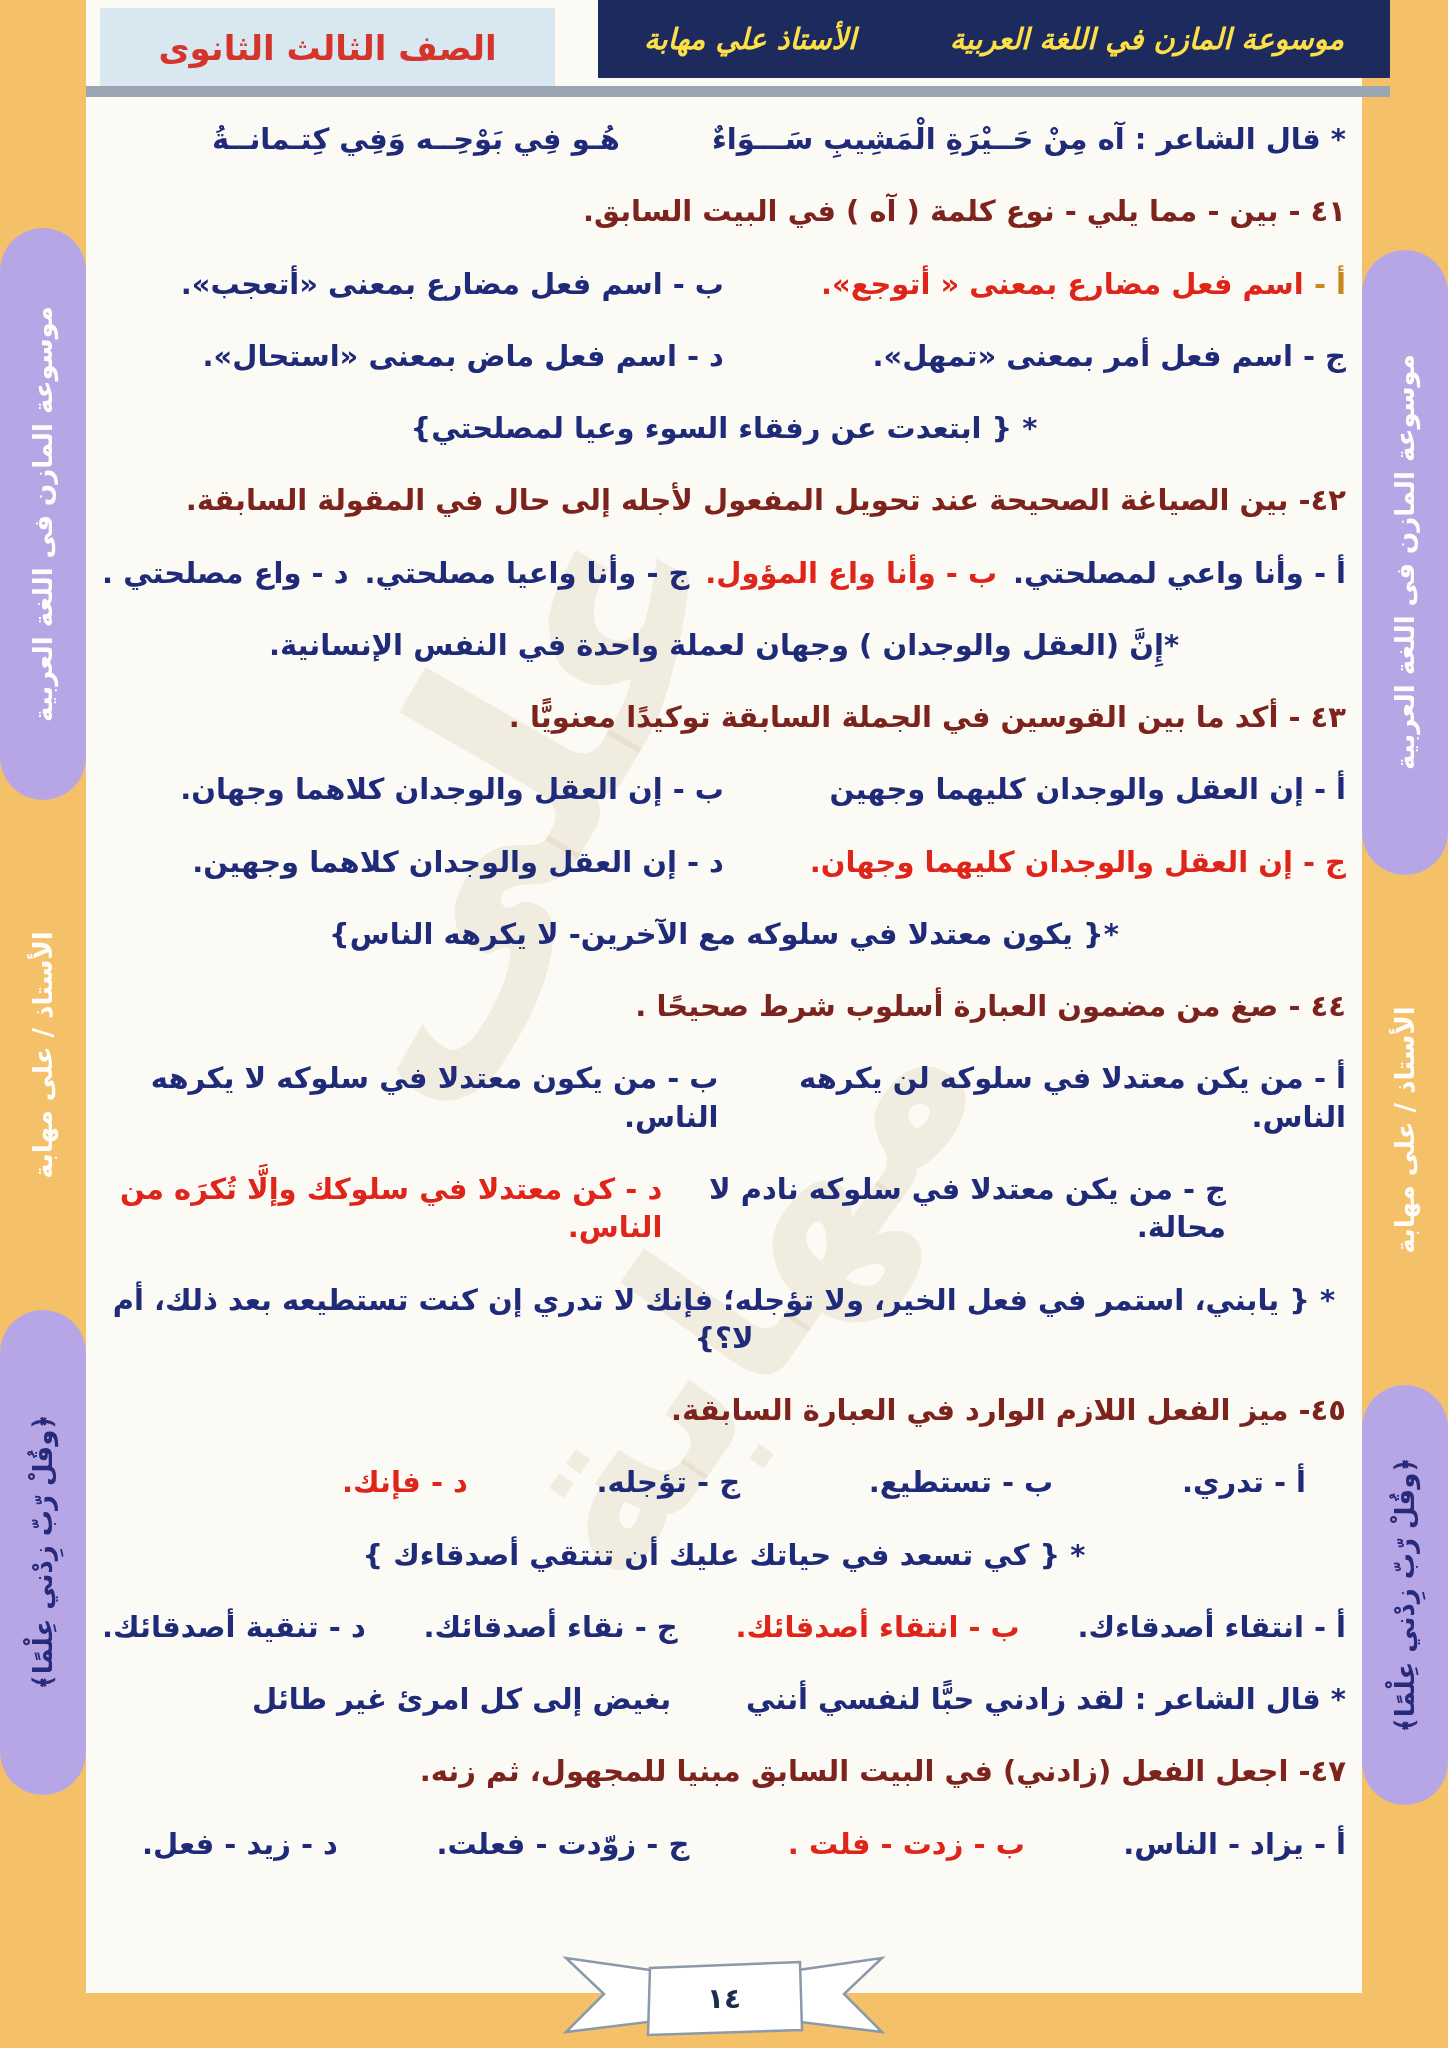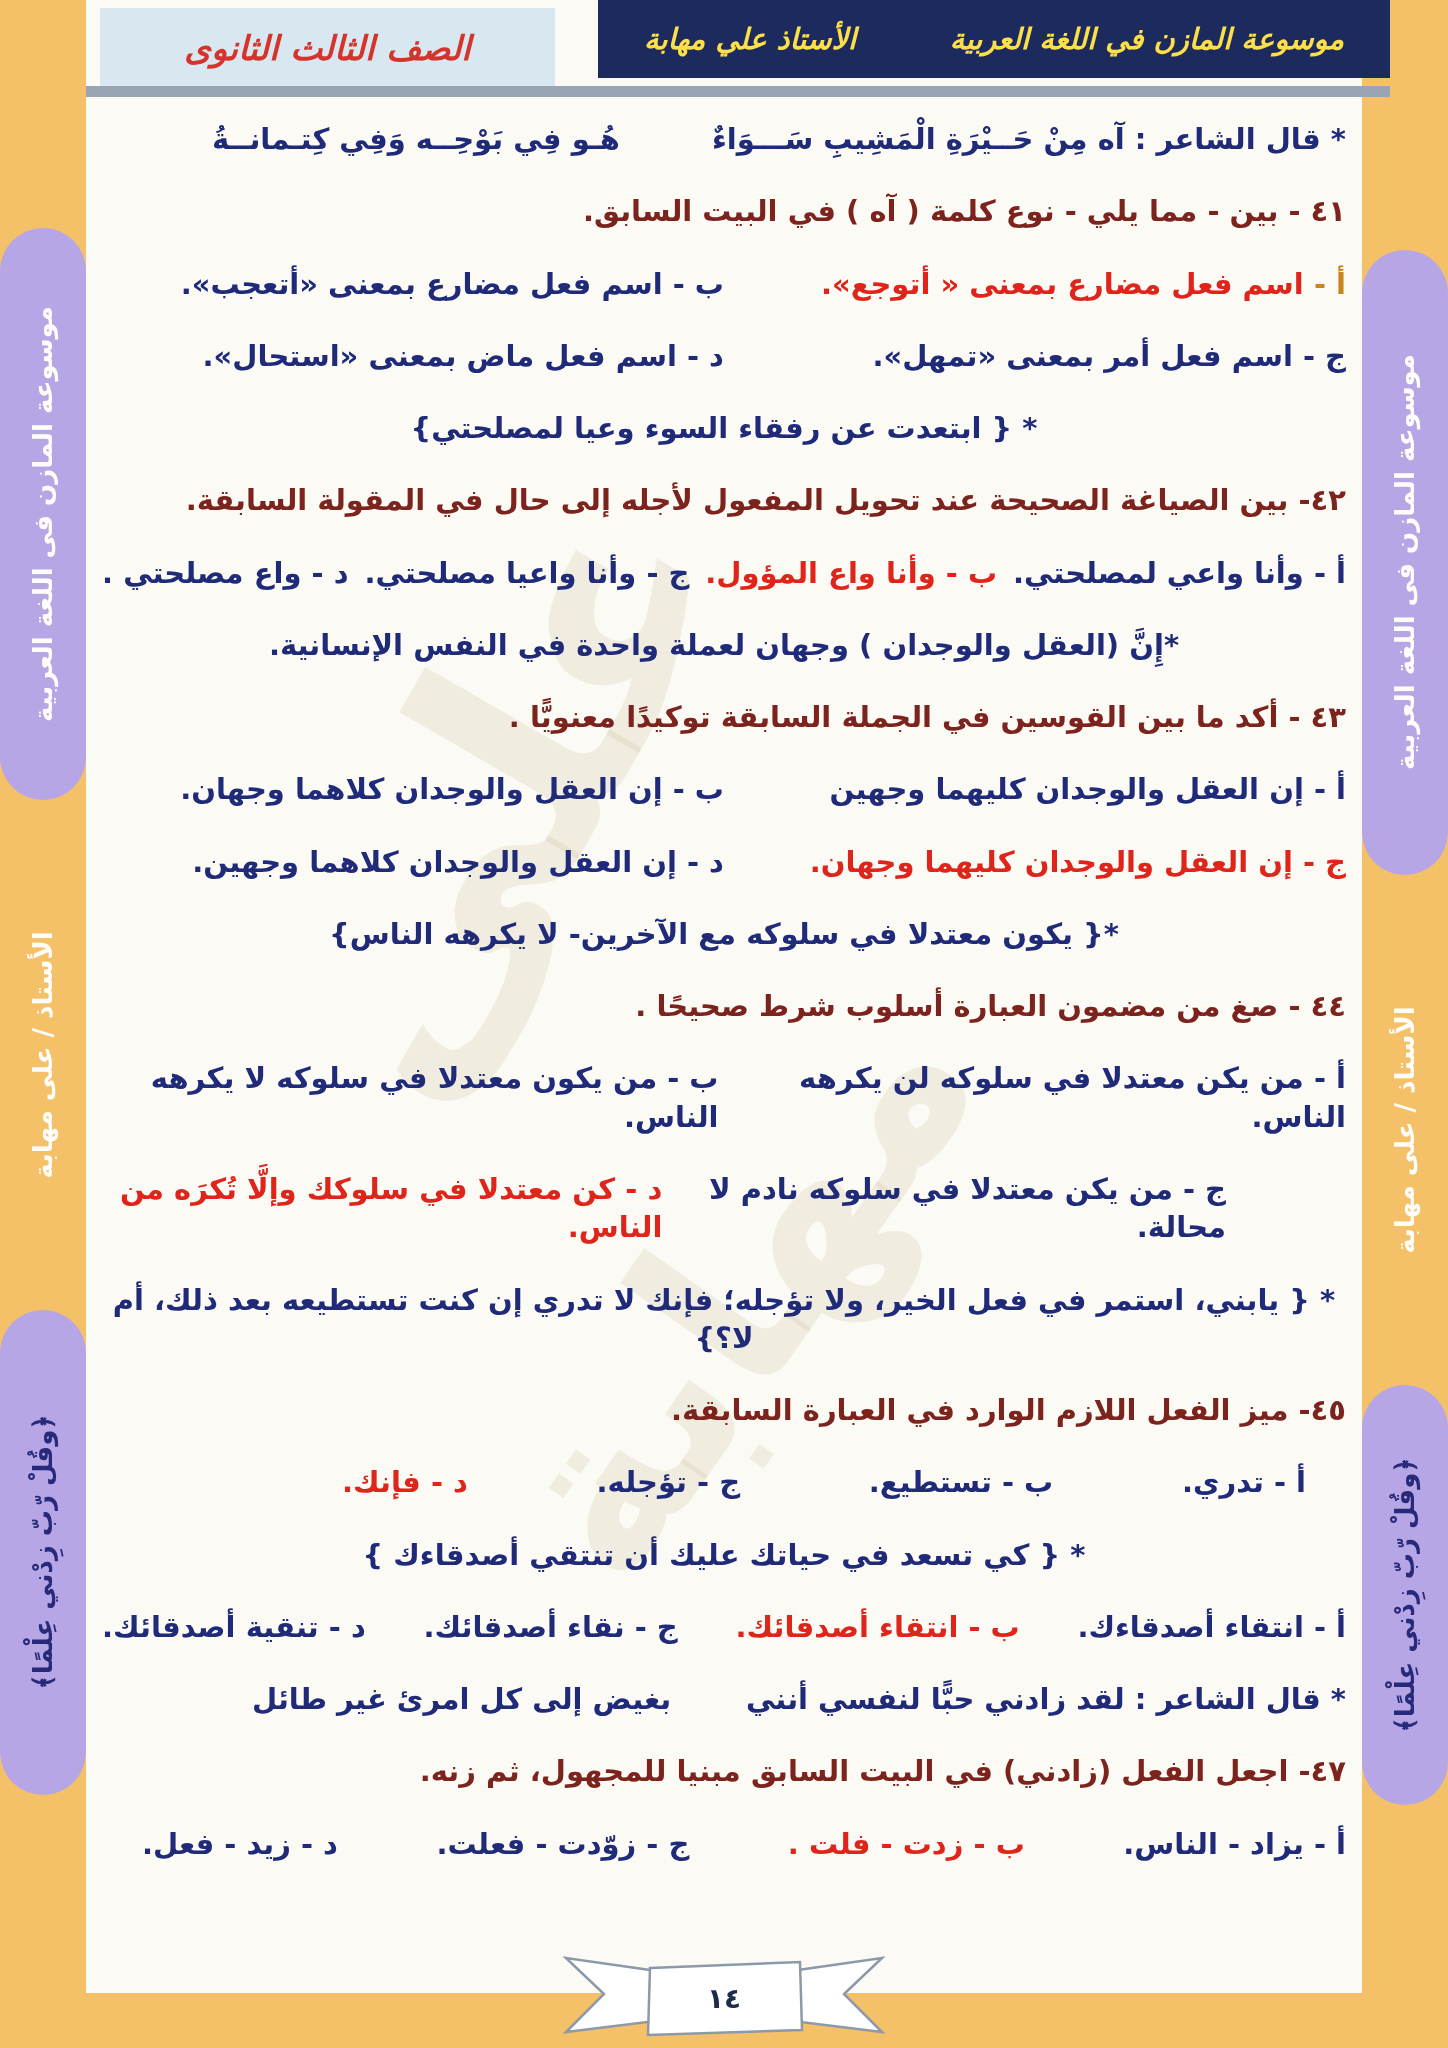--- a/index.html
+++ b/index.html
@@ -19,21 +19,21 @@
   .vtext{position:absolute;height:44px;line-height:44px;text-align:center;
          transform:rotate(-90deg);font-weight:bold;font-size:26px;color:#fffdfa;white-space:nowrap;}
   .vtext.navy{color:#272a7a;}
 
   
   .navybar{position:absolute;left:598px;top:0;width:792px;height:78px;background:#1c2a5e;
            display:flex;justify-content:space-between;align-items:center;padding:0 46px;box-sizing:border-box;}
   .navybar .brand{color:#fde047;font-weight:bold;font-size:29px;font-style:italic;}
   .gradebox{position:absolute;left:100px;top:8px;width:455px;height:80px;background:#d9e8f0;
             display:flex;align-items:center;justify-content:center;color:#d4342c;
-            font-weight:bold;font-size:34px;font-style:italic;}
+            font-weight:bold;font-size:34px;}
   .grayrule{position:absolute;left:86px;top:86px;width:1304px;height:11px;background:#9aa5b4;}
 
   
   .content{position:absolute;left:86px;top:86px;width:1276px;box-sizing:border-box;padding:0 16px;}
   .row{margin-top:34px;font-weight:bold;font-size:29px;line-height:1.32;color:#1f2a78;}
   .qtitle{color:#7d231d;}
   .poemrow{display:flex;justify-content:space-between;padding-left:110px;}
   .optrow{display:flex;}
   .optrow .opt{flex:1;min-width:0;}
   .optrow4{display:flex;justify-content:space-between;}

